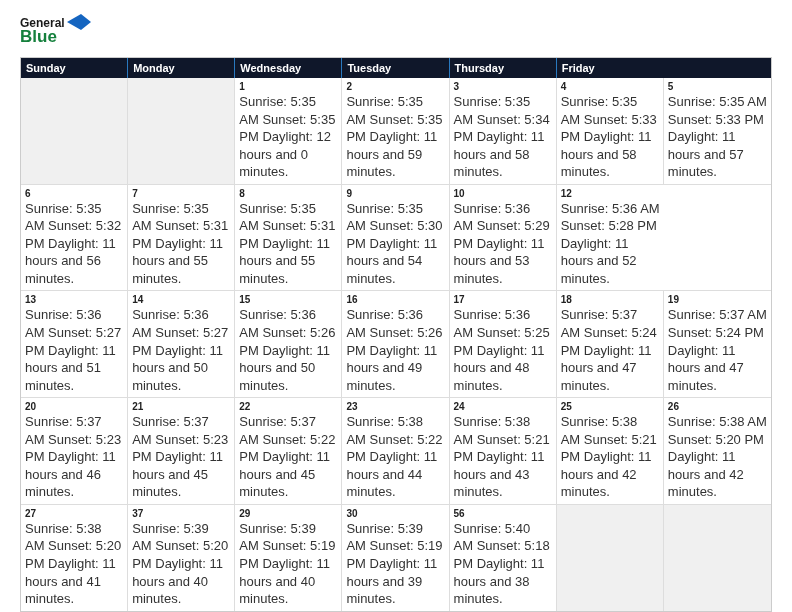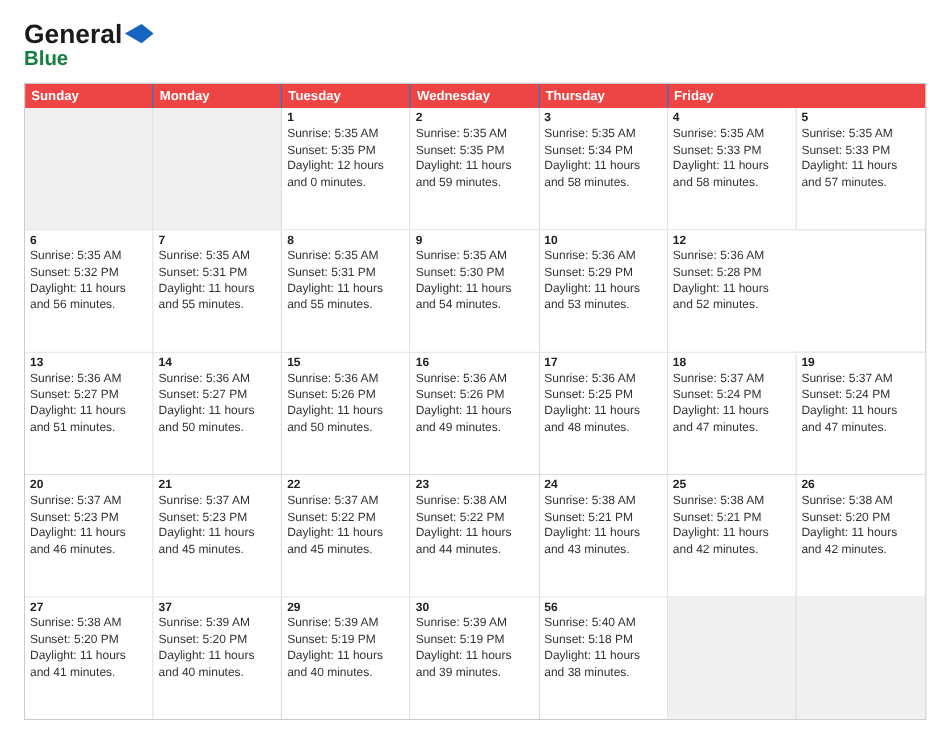--- a/index.html
+++ b/index.html
@@ -44,21 +44,21 @@
     }
     .calendar {
       flex: 1;
       display: flex;
       flex-direction: column;
       border: 1px solid #ccc;
     }
     .cal-header {
       display: grid;
       grid-template-columns: repeat(7, 1fr);
-      background: #ef4444;
+      background: #0f172a;
     }
     .cal-header-cell {
       color: #fff;
       font-size: 11px;
       font-weight: bold;
       padding: 4px 5px;
       text-align: left;
       border-right: 1px solid #2979c0;
     }
     .cal-header-cell:last-child { border-right: none; }
@@ -87,51 +87,51 @@
     .cal-cell.empty { background: #f5f5f5; }
     .cal-cell.shaded { background: #f0f0f0; }
     .day-num {
       font-size: 10px;
       font-weight: bold;
       color: #222;
       display: block;
       margin-bottom: 1px;
     }
     .cell-text {
-      font-size: 10px;
+      font-size: 13px;
       line-height: 1.35;
       color: #333;
     }
   </style>
 </head>
 <body>
 
 <div class="page">
   <div class="header">
     <div class="logo">
       <div style="display:flex;align-items:center;">
-        <span style="font-size:22px;font-weight:bold;color:#1a1a1a;">General</span>
+        <span style="font-size:12px;font-weight:bold;color:#1a1a1a;">General</span>
         <svg width="24" height="16" viewBox="0 0 24 16" style="margin-left:2px;margin-top:-2px;">
           <polygon points="0,8 14,0 24,8 14,16" fill="#1565c0"></polygon>
         </svg>
       </div>
       <span style="font-size:17px;font-weight:bold;color:#15803d;margin-top:-3px;">Blue</span>
     </div>
     <div class="title-block">
       <h1></h1>
       <h2></h2>
     </div>
   </div>
 
   <div class="calendar">
     <div class="cal-header">
     <div class="cal-header-cell">Sunday</div>
         <div class="cal-header-cell">Monday</div>
+        <div class="cal-header-cell">Wednesday</div>
         <div class="cal-header-cell">Tuesday</div>
-        <div class="cal-header-cell">Wednesday</div>
         <div class="cal-header-cell">Thursday</div>
         <div class="cal-header-cell">Friday</div>
       </div>
     <div class="cal-body">
     <div class="cal-row">
           <div class="cal-cell shaded empty"></div>
           <div class="cal-cell shaded empty"></div>
           <div class="cal-cell">
             <span class="day-num">1</span>
             <div class="cell-text">Sunrise: 5:35 AM

